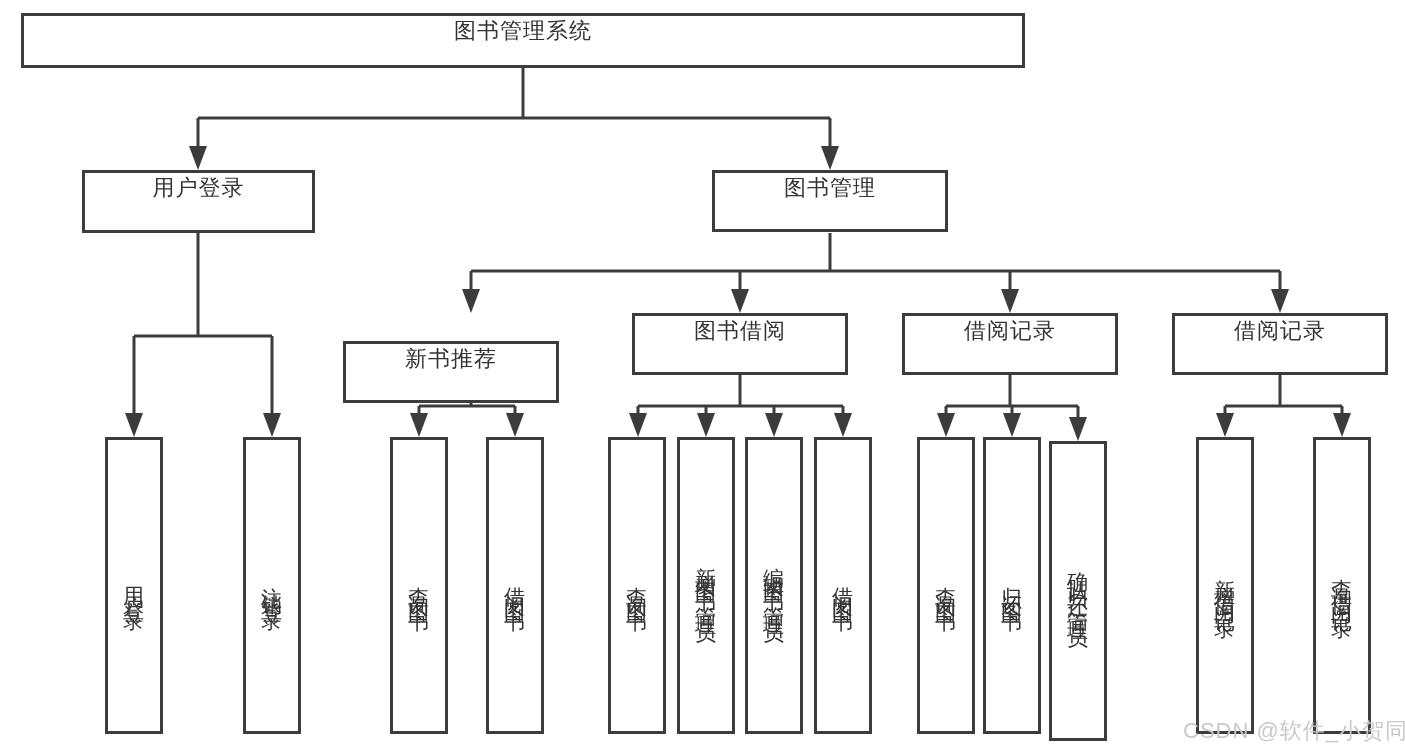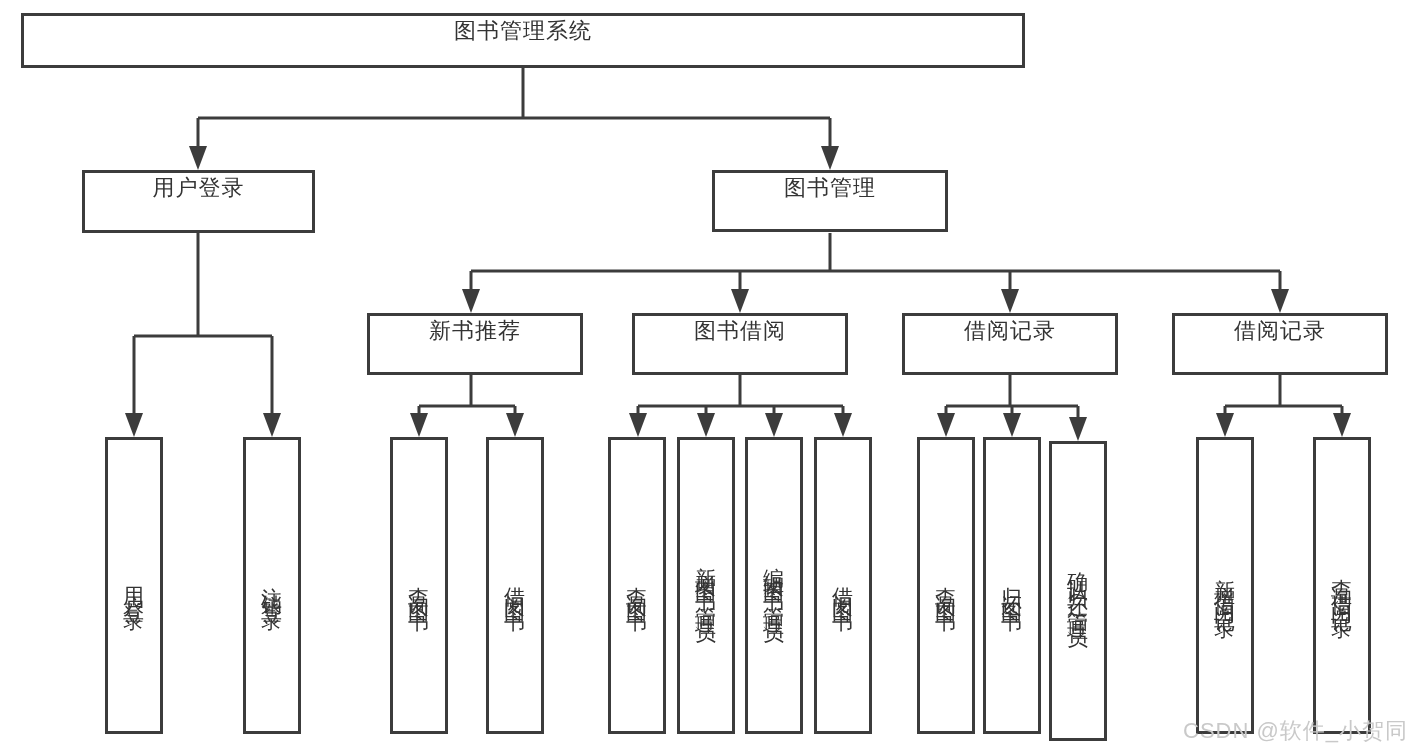--- a/index.html
+++ b/index.html
@@ -38,21 +38,21 @@
     justify-content: center;
     font-size: 22px;
     color: var(--text);
     letter-spacing: 1px;
     z-index: 2;
   }
   .node.root   { left: 21px;  top: 13px;  width: 1004px; height: 55px; }
   .node.lvl2a  { left: 82px;  top: 170px; width: 233px;  height: 63px; }
   .node.lvl2b  { left: 712px; top: 170px; width: 236px;  height: 62px; }
   .node.lvl3   { top: 313px;  width: 216px; height: 62px; }
-  .node.l3-0 { left: 367px; }
+  .node.l3-0 { left: 343px; margin-top: 28px; }
   .node.l3-1 { left: 632px; }
   .node.l3-2 { left: 902px; }
   .node.l3-3 { left: 1172px; }
   .leaf {
     position: absolute;
     top: 437px;
     width: 58px;
     height: 297px;
     border: 3px solid var(--line);
     background: var(--bg);

